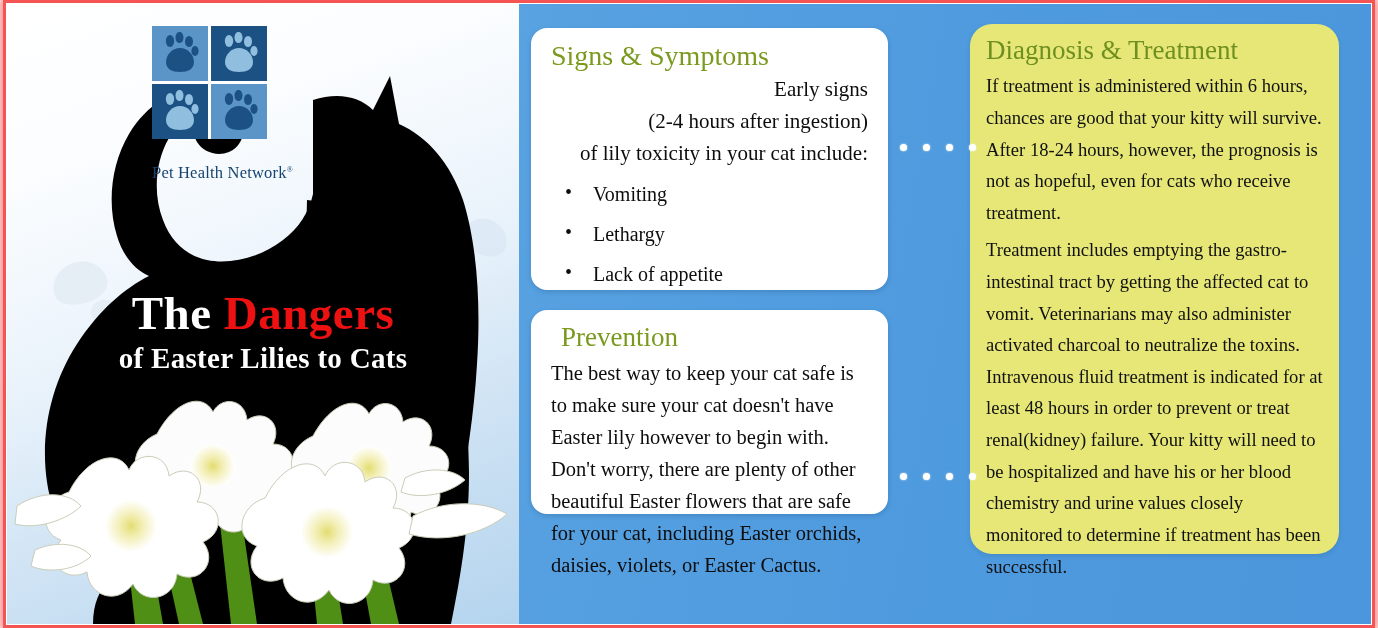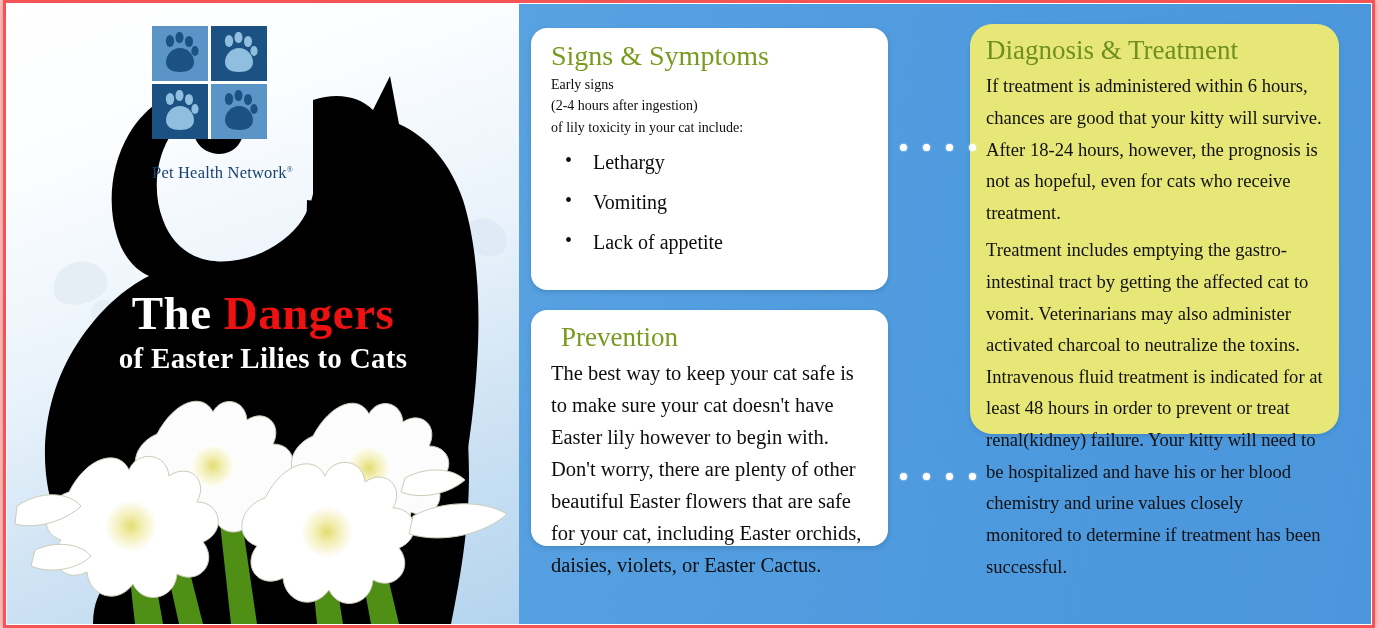--- a/index.html
+++ b/index.html
@@ -67,33 +67,33 @@
   .hl1 .danger{color:#ee1111;margin-top:12px;}
   .hl2{font-size:29px;font-weight:700;color:#ffffff;line-height:1.35;letter-spacing:.3px;margin-top:2px;}
 
   
   .card{
     position:absolute;background:#ffffff;border-radius:16px;
     box-shadow:0 2px 5px rgba(20,60,100,.22);
     font-family:"Liberation Serif",serif;color:#111111;
   }
   #card-signs{left:524px;top:24px;width:357px;height:262px;}
-  #card-prevention{left:524px;top:306px;width:357px;height:236px;}
+  #card-prevention{left:524px;top:306px;width:357px;height:204px;}
   .card-inner{padding:12px 20px 10px 20px;}
   .card-h{font-size:28px;color:#7a9a1e;line-height:1.15;margin:0 0 2px 0;font-weight:400;}
   #card-prevention .card-h{font-size:27px;margin-left:10px;margin-bottom:5px;}
-  .lead{font-size:14px;line-height:1.52;color:#0d0d0d;}
+  .lead{font-size:21px;line-height:1.52;color:#0d0d0d;text-align:right;}
   .bullets{list-style:none;margin:14px 0 0 0;padding:0;}
   .bullets li{font-size:20px;line-height:1.0;margin-bottom:20px;position:relative;padding-left:42px;color:#0d0d0d;}
   .bullets li::before{content:"\2022";position:absolute;left:14px;top:-2px;font-size:20px;}
   .body-p{font-size:20.5px;line-height:1.56;color:#0d0d0d;margin:0;}
 
   
   #panel-diagnosis{
-    position:absolute;left:963px;top:20px;width:369px;height:410px;
+    position:absolute;left:963px;top:20px;width:369px;height:530px;
     background:#e6e776;border-radius:22px;
     font-family:"Liberation Serif",serif;color:#111111;
     box-shadow:0 2px 4px rgba(30,70,110,.18);
   }
   .panel-inner{padding:10px 16px 12px 16px;}
   .panel-h{font-size:27px;color:#6f9020;line-height:1.2;margin:0 0 4px 0;font-weight:400;}
   .panel-p{font-size:18.6px;line-height:1.70;margin:0 0 6px 0;color:#111111;}
 
   
   .dots{position:absolute;display:flex;gap:16px;z-index:8;}
@@ -257,22 +257,22 @@
 
     <div class="card" id="card-signs">
       <div class="card-inner">
         <h2 class="card-h">Signs &amp; Symptoms</h2>
         <div class="lead">
           <div>Early signs</div>
           <div>(2-4 hours after ingestion)</div>
           <div>of lily toxicity in your cat include:</div>
         </div>
         <ul class="bullets">
+          <li>Vomiting</li>
           <li>Lethargy</li>
-          <li>Vomiting</li>
           <li>Lack of appetite</li>
         </ul>
       </div>
     </div>
 
     <div class="card" id="card-prevention">
       <div class="card-inner">
         <h2 class="card-h">Prevention</h2>
         <p class="body-p">The best way to keep your cat safe is to make sure your cat doesn't have Easter lily however to begin with. Don't worry, there are plenty of other beautiful Easter flowers that are safe for your cat, including Easter orchids, daisies, violets, or Easter Cactus.</p>
       </div>

